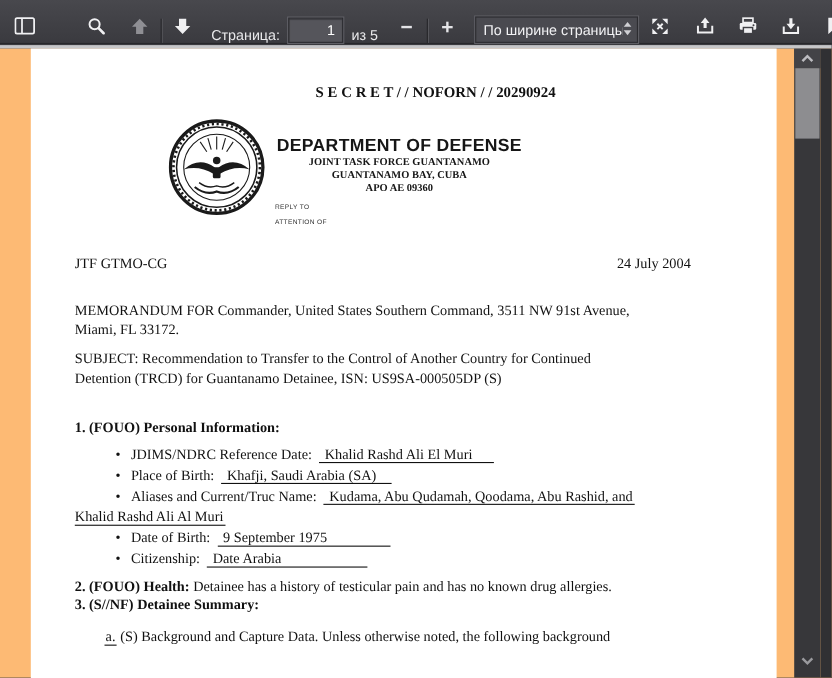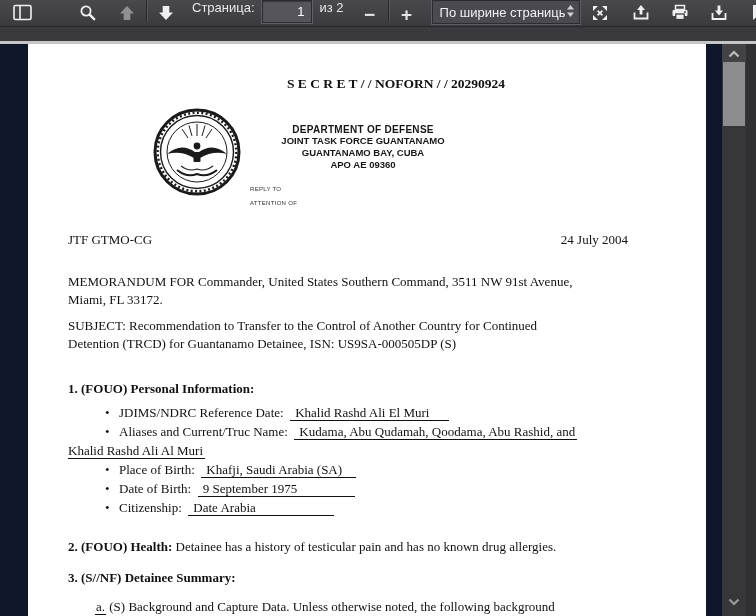--- a/index.html
+++ b/index.html
@@ -1,23 +1,23 @@
 <!DOCTYPE html>
 <html><head>
 <meta charset="utf-8">
 <style>
   * { margin:0; padding:0; box-sizing:border-box; }
   html,body { width:756px; height:616px; overflow:hidden; background:#3a3a3e;
               font-family:"Liberation Sans", sans-serif; }
 
   
-  .toolbar { position:absolute; top:0; left:0; right:0; height:27px;
+  .toolbar { position:absolute; top:0; left:0; right:0; height:40px;
              background:linear-gradient(#48484d,#3a3a3f);
              border-bottom:1px solid #27272b;
-             display:flex; align-items:flex-start; padding-left:8px; z-index:5; }
+             display:flex; align-items:flex-end; padding-left:8px; z-index:5; }
   .tb-btn { width:28px; height:28px; border:none; background:transparent;
             display:flex; align-items:center; justify-content:center;
             color:#f0f0f2; flex:none; cursor:default; }
   .tb-btn.disabled { color:#8f8f94; }
   .vsep { width:1px; height:22px; background:#27272b; box-shadow:1px 0 0 #56565b; flex:none; }
   .tb-label { color:#e8e8ea; font-size:13px; flex:none; }
   .page-input { width:50px; height:23px; background:#55555b;
                 border:1px solid #2c2c30; box-shadow:inset 0 1px 1px rgba(0,0,0,.35), 0 0 0 1px #606066;
                 color:#fff; font-size:13px; text-align:right; padding-right:6px;
                 font-family:"Liberation Sans",sans-serif; flex:none; }
@@ -25,42 +25,42 @@
                  border:1px solid #2c2c30; box-shadow:0 0 0 1px #5d5d63;
                  display:flex; align-items:center; padding:0 4px 0 7px;
                  color:#f2f2f4; font-size:13px; flex:none; }
   .zoom-select .zs-text { flex:1; white-space:nowrap; overflow:hidden; }
   .glyph-btn { font-size:19px; font-weight:bold; color:#e4e4e7; line-height:1; }
 
   
   .light-strip { position:absolute; top:41px; left:0; right:0; height:3px; background:#c6c6c8; z-index:4; }
 
   
-  .viewer { position:absolute; top:44px; left:0; right:0; bottom:0; background:#0f172a; }
+  .viewer { position:absolute; top:44px; left:0; right:0; bottom:0; background:#fdba74; }
   .page { position:absolute; left:28px; top:0; width:678px; height:880px; background:#ffffff;
           color:#111; font-family:"Liberation Serif", serif; font-size:13px;
           padding:0 48px 0 40px; }
 
   
   .scrollbar { position:absolute; top:0; right:10px; width:24px; bottom:0; background:#37373a; }
   .sb-btn { position:absolute; left:0; width:24px; height:18px; background:#434347;
             display:flex; align-items:center; justify-content:center; }
   .sb-up { top:0; } .sb-down { bottom:6px; background:transparent; }
   .sb-thumb { position:absolute; left:1px; top:18px; width:22px; height:64px; background:#8d8d90; }
   .right-edge { position:absolute; top:0; right:0; width:10px; bottom:0; background:#303033; }
 
   
   .classification { margin-top:32px; text-align:center; font-weight:bold; font-size:13.5px;
                     position:relative; left:33px; }
   .letterhead { position:relative; height:110px; margin-top:16px; }
   .seal { position:absolute; left:85px; top:0; }
   .lh-text { position:absolute; left:0; right:0; top:16px; text-align:center;
              font-family:"Liberation Sans",sans-serif; font-weight:bold; color:#161616; }
-  .lh-org { font-size:10px; letter-spacing:.3px; }
-  .lh-sub { font-size:9.5px; line-height:12px; }
+  .lh-org { font-size:16px; letter-spacing:.3px; }
+  .lh-sub { font-size:9.5px; line-height:12px;font-family:Liberation Serif, serif; }
   .reply { position:absolute; left:182px; top:78px; font-family:"Liberation Sans",sans-serif;
            font-size:6px; color:#333; letter-spacing:.3px; }
   .attention { position:absolute; left:182px; top:92px; font-family:"Liberation Sans",sans-serif;
                font-size:6px; color:#333; letter-spacing:.3px; }
 
   .office-row { margin-top:14px; display:flex; justify-content:space-between; }
   .office-row .date { padding-right:30px; }
 
   .para { line-height:18px; }
   .memo { margin-top:25px; }
@@ -69,22 +69,22 @@
 
   .sec-heading { margin-top:28px; font-weight:bold; }
   .bullets { margin-top:6px; }
   .bullet { line-height:19px; text-indent:37px; }
   .bullet .dot { display:inline-block; width:14px; text-indent:0; }
   .uv { border-bottom:1px solid #111; padding:0 2px 0 5px; }
   .t18 { padding-right:20px; } .t12 { padding-right:14px; }
   .t55 { padding-right:58px; } .t75 { padding-right:78px; }
   .cont { text-indent:0; }
 
-  .health { margin-top:21px; }
-  .summary-heading { margin-top:14px; font-weight:bold; }
+  .health { margin-top:7px; }
+  .summary-heading { font-weight:bold; }
   .sub-item { margin-top:12px; padding-left:27px; line-height:18px; }
   .marker { border-bottom:1px solid #111; padding:0 1px; }
 </style>
 </head>
 <body>
 
 <div class="toolbar">
   <button class="tb-btn">
     <span>
       <svg width="19" height="17" viewBox="0 0 19 17">
@@ -114,21 +114,21 @@
   <button class="tb-btn" style="margin-left:5px">
     <span>
       <svg width="16" height="16" viewBox="0 0 16 16">
           <path d="M8 15 L1 7.6 H4.7 V1 H11.3 V7.6 H15 Z" fill="currentColor"></path>
         </svg>
     </span>
   </button>
 
   <span class="tb-label" style="margin-left:12px">Страница:</span>
   <input class="page-input" style="margin-left: 7px;" value="1">
-  <span class="tb-label" style="margin-left:8px">из 2</span>
+  <span class="tb-label" style="margin-left:8px">из 5</span>
 
   <button class="tb-btn glyph-btn" style="margin-left:12px">−</button>
   <div class="vsep" style="margin-left:4px"></div>
   <button class="tb-btn glyph-btn" style="margin-left:4px">+</button>
 
   <div class="zoom-select" style="margin-left:11px">
     <span class="zs-text">По ширине страницы</span>
     <span>
       <svg width="9" height="14" viewBox="0 0 9 14">
           <path d="M4.5 1 L8 5.4 H1 Z" fill="#cfcfd3"></path>
@@ -242,25 +242,25 @@
       <div>Detention (TRCD) for Guantanamo Detainee, ISN: US9SA-000505DP (S)</div>
     </div>
 
     <div class="sec-heading">1.  (FOUO) Personal Information:</div>
 
     <div class="bullets">
       <div class="bullet">
         <span class="dot">•</span><span>JDIMS/NDRC Reference Date:</span>&nbsp; <span class="uv t18">Khalid Rashd Ali El Muri</span>
       </div>
       <div class="bullet">
+        <span class="dot">•</span><span>Place of Birth:</span>&nbsp; <span class="uv t12">Khafji, Saudi Arabia (SA)</span>
+      </div>
+      <div class="bullet">
         <span class="dot">•</span><span>Aliases and Current/Truc Name:</span>&nbsp; <span class="uv">Kudama, Abu Qudamah, Qoodama, Abu Rashid, and</span>
         <div class="cont"><span class="uv" style="padding-left:0">Khalid Rashd Ali Al Muri</span></div>
-      </div>
-      <div class="bullet">
-        <span class="dot">•</span><span>Place of Birth:</span>&nbsp; <span class="uv t12">Khafji, Saudi Arabia (SA)</span>
       </div>
       <div class="bullet">
         <span class="dot">•</span><span>Date of Birth:</span>&nbsp; <span class="uv t55">9 September 1975</span>
       </div>
       <div class="bullet">
         <span class="dot">•</span><span>Citizenship:</span>&nbsp; <span class="uv t75">Date Arabia</span>
       </div>
     </div>
 
     <div class="para health">

